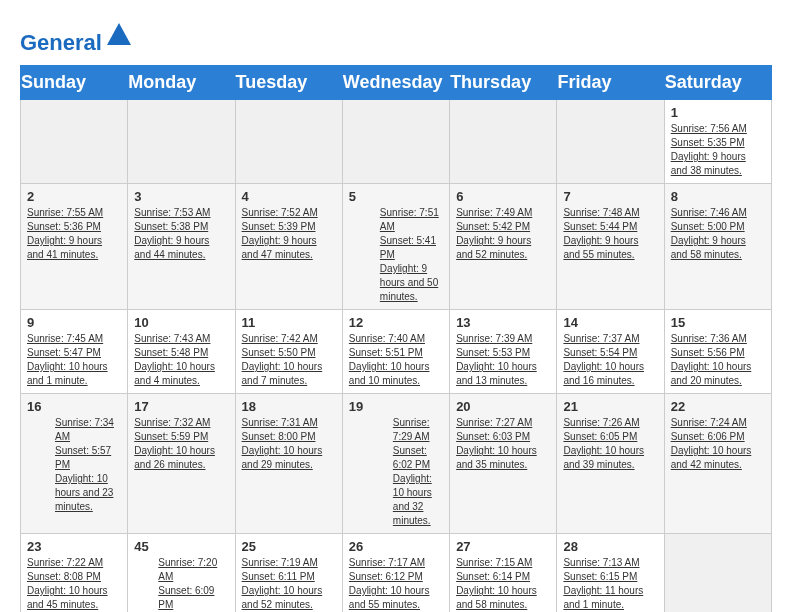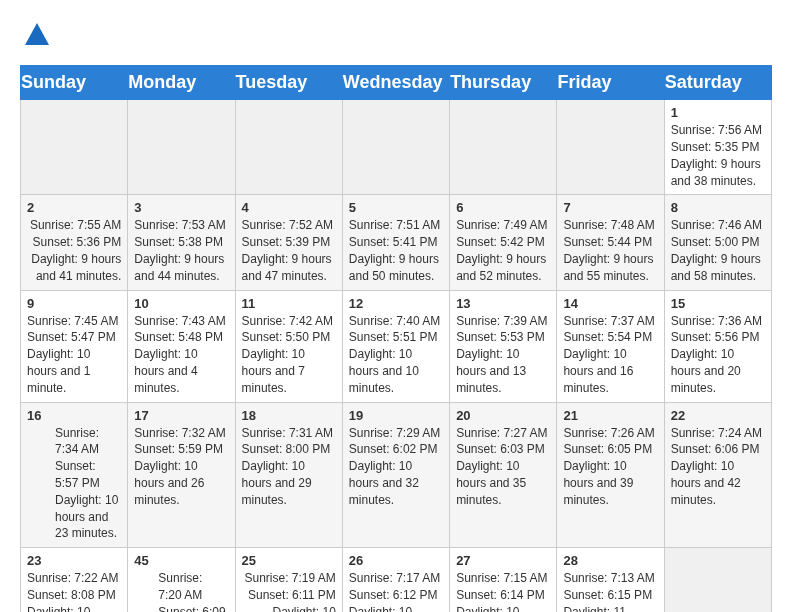--- a/index.html
+++ b/index.html
@@ -75,36 +75,37 @@
     .calendar tr:nth-child(odd) td {
       background-color: #fff;
     }
     .day-number {
       font-size: 13px;
       font-weight: bold;
       display: block;
       margin-bottom: 2px;
     }
     .day-info {
-      font-size: 12px;
+      font-size: 10px;
       line-height: 1.4;
       color: #333;
+      text-decoration: underline;
     }
     .empty-cell {
       background-color: #f0f0f0 !important;
     }
   </style>
 </head>
 <body>
 
 <div class="header">
   <div class="logo">
     <div>
       <div class="logo-text">
-        <svg class="logo-icon" viewBox="0 0 30 30" xmlns="http://www.w3.org/2000/svg">
+        <span>General</span><svg class="logo-icon" viewBox="0 0 30 30" xmlns="http://www.w3.org/2000/svg">
             <polygon points="15,3 27,25 3,25" fill="#1a6abf"></polygon>
           </svg>
       </div>
       <div class="logo-text"><span></span></div>
     </div>
   </div>
   <div class="title-block">
     <div class="month-title"></div>
     <div class="location"></div>
   </div>
@@ -133,39 +134,39 @@
         <td>
           <span class="day-number">1</span>
           <div class="day-info" style="white-space: pre-line;">Sunrise: 7:56 AM
 Sunset: 5:35 PM
 Daylight: 9 hours and 38 minutes.</div>
         </td>
       </tr>
       <tr>
         <td>
           <span class="day-number">2</span>
-          <div class="day-info" style="white-space: pre-line; text-align: right;">Sunrise: 7:55 AM
+          <div class="day-info" style="white-space: pre-line;">Sunrise: 7:55 AM
 Sunset: 5:36 PM
 Daylight: 9 hours and 41 minutes.</div>
         </td>
         <td>
           <span class="day-number">3</span>
           <div class="day-info" style="white-space: pre-line;">Sunrise: 7:53 AM
 Sunset: 5:38 PM
 Daylight: 9 hours and 44 minutes.</div>
         </td>
         <td>
           <span class="day-number">4</span>
           <div class="day-info" style="white-space: pre-line;">Sunrise: 7:52 AM
 Sunset: 5:39 PM
 Daylight: 9 hours and 47 minutes.</div>
         </td>
         <td>
           <span class="day-number">5</span>
-          <div class="day-info" style="white-space: pre-line;">Sunrise: 7:51 AM
+          <div class="day-info" style="white-space: pre-line; margin-left: 31px;">Sunrise: 7:51 AM
 Sunset: 5:41 PM
 Daylight: 9 hours and 50 minutes.</div>
         </td>
         <td>
           <span class="day-number">6</span>
           <div class="day-info" style="white-space: pre-line;">Sunrise: 7:49 AM
 Sunset: 5:42 PM
 Daylight: 9 hours and 52 minutes.</div>
         </td>
         <td>
@@ -239,21 +240,21 @@
 Daylight: 10 hours and 26 minutes.</div>
         </td>
         <td>
           <span class="day-number">18</span>
           <div class="day-info" style="white-space: pre-line;">Sunrise: 7:31 AM
 Sunset: 8:00 PM
 Daylight: 10 hours and 29 minutes.</div>
         </td>
         <td>
           <span class="day-number">19</span>
-          <div class="day-info" style="white-space: pre-line;">Sunrise: 7:29 AM
+          <div class="day-info" style="white-space: pre-line; margin-left: 44px;">Sunrise: 7:29 AM
 Sunset: 6:02 PM
 Daylight: 10 hours and 32 minutes.</div>
         </td>
         <td>
           <span class="day-number">20</span>
           <div class="day-info" style="white-space: pre-line;">Sunrise: 7:27 AM
 Sunset: 6:03 PM
 Daylight: 10 hours and 35 minutes.</div>
         </td>
         <td>
@@ -277,21 +278,21 @@
 Daylight: 10 hours and 45 minutes.</div>
         </td>
         <td>
           <span class="day-number">45</span>
           <div class="day-info" style="white-space: pre-line; margin-left: 24px;">Sunrise: 7:20 AM
 Sunset: 6:09 PM
 Daylight: 10 hours and 48 minutes.</div>
         </td>
         <td>
           <span class="day-number">25</span>
-          <div class="day-info" style="white-space: pre-line; text-align: right;">Sunrise: 7:19 AM
+          <div class="day-info" style="white-space: pre-line;">Sunrise: 7:19 AM
 Sunset: 6:11 PM
 Daylight: 10 hours and 52 minutes.</div>
         </td>
         <td>
           <span class="day-number">26</span>
           <div class="day-info" style="white-space: pre-line;">Sunrise: 7:17 AM
 Sunset: 6:12 PM
 Daylight: 10 hours and 55 minutes.</div>
         </td>
         <td>

